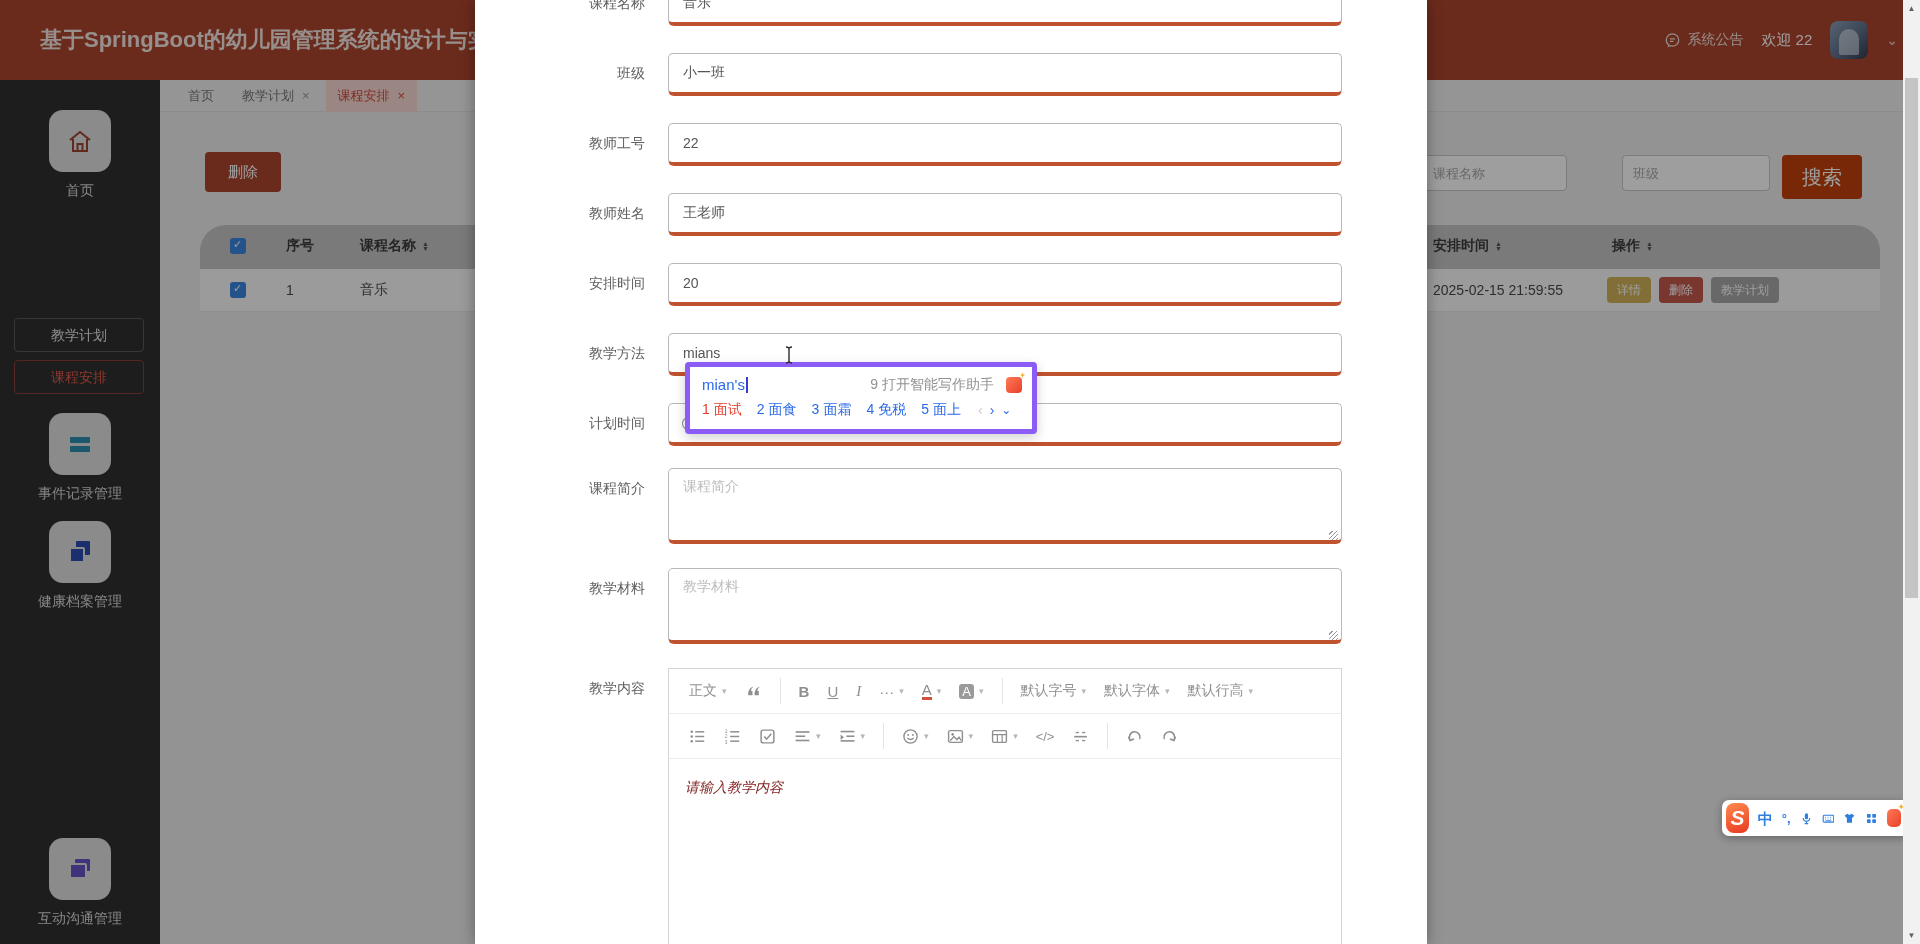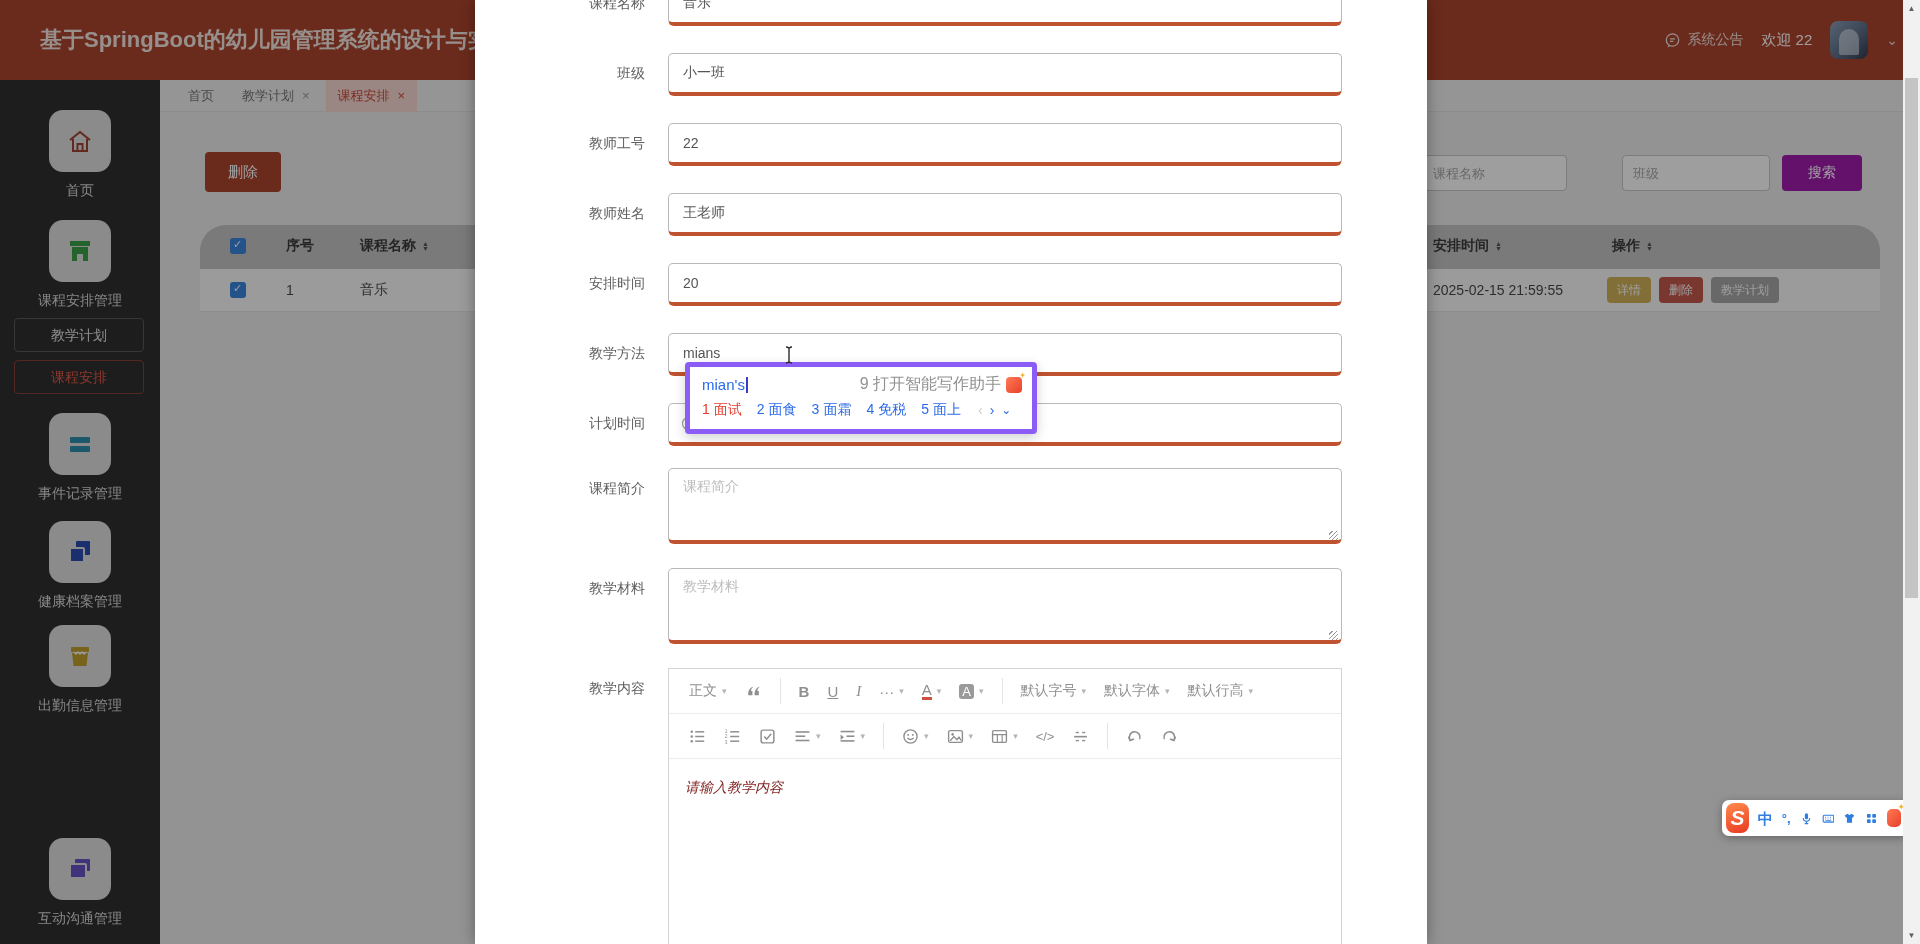--- a/index.html
+++ b/index.html
@@ -30,21 +30,21 @@
   .tab .x{color:#999;font-size:13px;}
   .tab .x::after{content:"×";}
   .tab.active{background:#f8d8d2;color:#cf4a3a;}
   .tab.active .x{color:#cf4a3a;}
 
   
   .btn-delete{position:absolute;left:205px;top:152px;width:76px;height:40px;background:#ad462e;border:none;border-radius:4px;color:#fff;font-size:15px;cursor:pointer;}
   .search-input{position:absolute;top:155px;height:36px;box-sizing:border-box;background:#fff;border:1px solid #c8c8c8;border-radius:4px;padding:0 10px;font-size:13px;color:#333;outline:none;}
   .search-input::placeholder{color:#a8a8a8;}
   .lbl-class{position:absolute;left:1651px;top:155px;height:36px;line-height:36px;font-size:14px;color:#4d7c0f;font-weight:bold;}
-  .btn-search{position:absolute;left:1782px;top:155px;width:80px;height:36px;background:#a21caf;border:none;border-radius:4px;color:#fff;font-size:14px;cursor:pointer;}
+  .btn-search{position:absolute;left:1782px;top:155px;width:80px;height:44px;background:#c2410c;border:none;border-radius:4px;color:#fff;font-size:20px;cursor:pointer;}
 
   .table{position:absolute;left:200px;top:225px;width:1680px;height:86px;}
   .thead{position:absolute;left:0;top:0;width:1680px;height:44px;background:#c6c6c6;border-radius:26px 26px 0 0;}
   .trow{position:absolute;left:0;top:44px;width:1680px;height:42px;background:#fbfbfb;border-bottom:1px solid #e6e6e6;}
   .th,.td{position:absolute;height:41px;display:flex;align-items:center;gap:6px;font-size:14px;}
   .th{color:#3c3c3c;font-weight:bold;}
   .td{height:42px;color:#4a4a4a;}
   .sort{display:inline-flex;flex-direction:column;line-height:5px;font-size:7px;color:#555;cursor:pointer;}
   .sort::before{content:"▲";}
   .sort::after{content:"▼";}
@@ -84,21 +84,21 @@
   .esep{width:1px;height:26px;background:#e4e4e4;margin:0 8px;}
   .ed-body{position:relative;height:200px;}
   .ed-ph{position:absolute;left:16px;top:20px;font-size:14px;color:#7f1d1d;font-style:italic;}
   .eicon{width:17px;height:17px;display:block;}
 
   
   .ime{position:absolute;left:685px;top:362px;width:352px;z-index:70;background:#fff;border:5px solid #8b5cf6;border-radius:4px;box-shadow:0 4px 12px rgba(0,0,0,.18);padding:5px 10px 6px 12px;box-sizing:border-box;}
   .ime-r1{display:flex;align-items:center;justify-content:space-between;height:25px;}
   .ime-comp{display:flex;align-items:center;color:#2a6ae9;font-size:15px;}
   .ime-caret{width:2px;height:16px;background:#3a3ad0;margin-left:1px;}
-  .ime-assist{display:flex;align-items:center;gap:5px;color:#919191;font-size:16px;cursor:pointer;}
+  .ime-assist{display:flex;align-items:center;gap:12px;color:#919191;font-size:14px;cursor:pointer;}
   .mini-ai{width:16px;height:16px;border-radius:4px;background:linear-gradient(135deg,#ff7a55,#e8402a);position:relative;}
   .mini-ai::after{content:"✦";position:absolute;right:-4px;top:-6px;color:#f0b32e;font-size:8px;}
   .ime-r2{display:flex;align-items:center;gap:15px;height:26px;font-size:14px;}
   .cand{display:flex;gap:4px;color:#2a6ae9;cursor:pointer;font-weight:500;}
   .cand.first{color:#e23d2e;}
   .ime-nav{display:flex;align-items:center;gap:7px;margin-left:2px;font-size:14px;}
   .nav-prev{color:#c9c9c9;cursor:pointer;}
   .nav-next{color:#2a6ae9;cursor:pointer;}
   .nav-down{color:#2a6ae9;font-size:12px;cursor:pointer;}
 
@@ -144,29 +144,20 @@
       <div class="icon-card">
         <svg width="32" height="32" viewBox="0 0 32 32">
             <path d="M6 15 16 7l10 8" fill="none" stroke="#9e4432" stroke-width="2"></path>
             <path d="M9 14v12h14V14" fill="none" stroke="#9e4432" stroke-width="2"></path>
             <rect x="13.5" y="19" width="5" height="7" fill="none" stroke="#9e4432" stroke-width="2"></rect>
           </svg>
       </div>
       <div class="side-label">首页</div>
     </div>
 
-    <div class="side-item" style="top:140px">
-      <div class="icon-card">
-        <svg width="32" height="32" viewBox="0 0 32 32">
-            <path d="M6 6h20v5H6z" fill="#3aa047"></path>
-            <path d="M8 12h16v14h-5v-7h-6v7H8z" fill="#3aa047"></path>
-          </svg>
-      </div>
-      <div class="side-label">课程安排管理</div>
-    </div>
 
     <div class="side-sub" style="top:238px">
       <span>教学计划</span>
     </div>
     <div class="side-sub active" style="top:280px">
       <span>课程安排</span>
     </div>
 
     <div class="side-item" style="top:333px">
       <div class="icon-card">
@@ -181,30 +172,20 @@
     <div class="side-item" style="top:441px">
       <div class="icon-card">
         <svg width="32" height="32" viewBox="0 0 32 32">
             <rect x="12" y="5" width="14" height="14" rx="1" fill="#2c4bb0"></rect>
             <rect x="6" y="12" width="14" height="14" rx="1" fill="#2c4bb0" stroke="#e0e0e0" stroke-width="2"></rect>
           </svg>
       </div>
       <div class="side-label">健康档案管理</div>
     </div>
 
-    <div class="side-item" style="top:545px">
-      <div class="icon-card">
-        <svg width="32" height="32" viewBox="0 0 32 32">
-            <rect x="7" y="7" width="18" height="5" rx="1" fill="#c0a02e"></rect>
-            <path d="M8 13h16l-1.6 13H9.6z" fill="#c0a02e"></path>
-            <path d="M10 12l2 2 2-2 2 2 2-2 2 2 2-2" stroke="#fff" stroke-width="1.4" fill="none"></path>
-          </svg>
-      </div>
-      <div class="side-label">出勤信息管理</div>
-    </div>
 
 
     <div class="side-item" style="top:758px">
       <div class="icon-card">
         <svg width="32" height="32" viewBox="0 0 32 32">
             <rect x="11" y="6" width="15" height="12" rx="1" fill="#6a52c8"></rect>
             <rect x="6" y="11" width="16" height="14" rx="1" fill="#6a52c8" stroke="#e0e0e0" stroke-width="2"></rect>
           </svg>
       </div>
       <div class="side-label">互动沟通管理</div>

